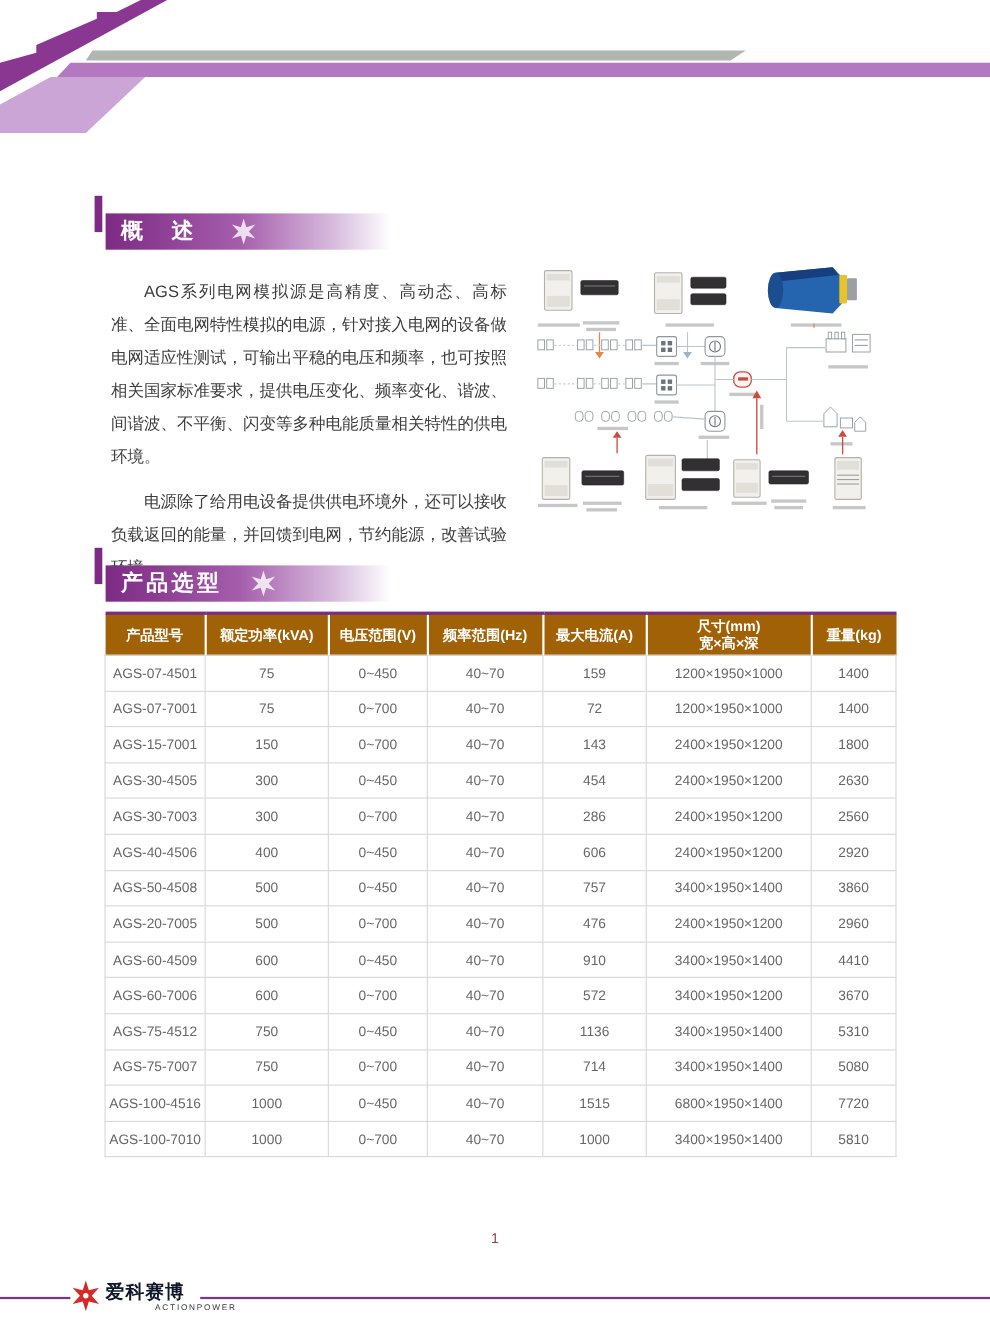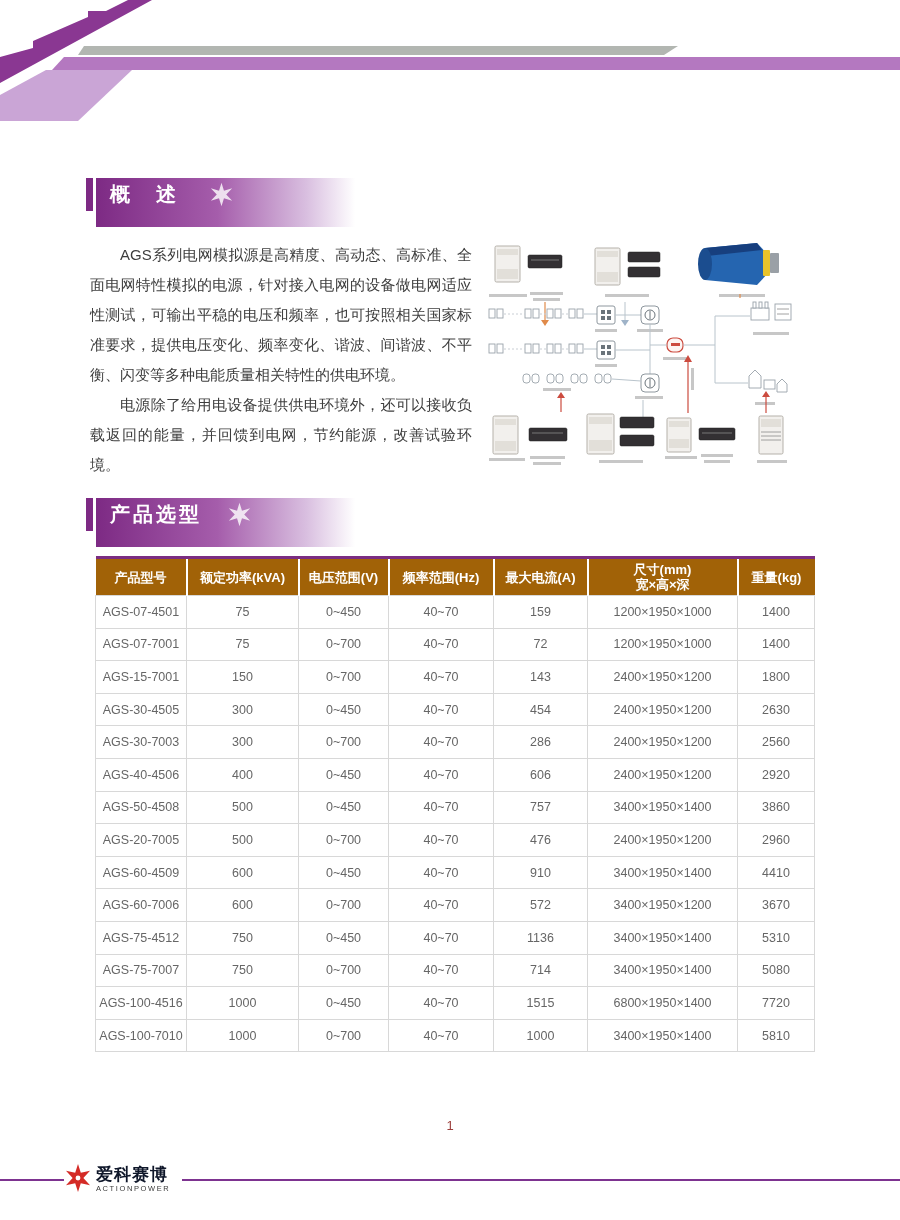--- a/index.html
+++ b/index.html
@@ -5,30 +5,30 @@
   html,body{margin:0;padding:0;}
   body{font-family:"Liberation Sans","DejaVu Sans",sans-serif;background:#fff;}
   .page{position:relative;width:900px;height:1220px;background:#fff;overflow:hidden;}
 
   
   .banner{position:absolute;left:0;top:0;width:900px;height:130px;}
 
   
   .section-header{position:absolute;left:86px;height:33px;}
   .section-accent{position:absolute;left:0;top:0;width:7px;height:33px;background:#7d2a84;}
-  .section-grad{position:absolute;left:10px;top:0;width:270px;height:49px;
+  .section-grad{position:absolute;left:10px;top:16px;width:270px;height:33px;
     background:linear-gradient(90deg,#7d2a84 0%,#a55dab 45%,#d9bfe0 78%,rgba(255,255,255,0) 96%);}
   .section-title{position:absolute;left:14px;top:0;line-height:33px;color:#fff;font-size:20px;
     font-weight:bold;letter-spacing:3px;white-space:nowrap;}
   .section-mark{position:absolute;left:112px;top:3px;width:27px;height:27px;opacity:.8;}
 
   
   .overview-text{position:absolute;left:90px;top:240px;width:382px;font-size:15px;line-height:30px;
     color:#3d3d3d;text-align:justify;}
-  .overview-text p{margin:0;text-indent:2em;}
+  .overview-text p{margin:11px;text-indent:2em;}
 
   
   .diagram{position:absolute;left:477px;top:236px;width:332px;height:233px;background:#fff;}
 
   
   .spec-table{position:absolute;left:95px;top:556px;width:719px;border-collapse:collapse;
     table-layout:fixed;font-size:12.5px;}
   .spec-table thead th{background:#a16207;color:#fff;font-weight:bold;height:36px;padding:0;
     border-top:3px solid #7b2d82;border-left:2px solid #fff;white-space:pre-line;
     font-size:13px;line-height:15px;text-align:center;}
@@ -38,21 +38,21 @@
 
   
   .page-number{position:absolute;left:438px;top:1118px;width:24px;text-align:center;
     color:#9c3f3c;font-size:13px;}
   .footer-line{position:absolute;top:1179px;height:2px;background:#7d3390;}
   .footer-line.left{left:0;width:64px;}
   .footer-line.right{left:182px;width:718px;}
   .footer-logo{position:absolute;left:64px;top:1163px;width:28px;height:30px;}
   .brand{position:absolute;left:96px;top:1165px;width:110px;}
   .brand-cn{font-size:17px;font-weight:bold;color:#0f172a;letter-spacing:1px;line-height:19px;}
-  .brand-en{font-size:7.5px;color:#3a3a3a;letter-spacing:1.6px;line-height:9px;}
+  .brand-en{font-size:7.5px;color:#3a3a3a;letter-spacing:1.6px;line-height:9px;margin-left:45px;}
 
   
   .cab{fill:#f2f0ed;stroke:#b5b1aa;stroke-width:1;}
   .cabtop{fill:#e2dfd9;stroke:none;}
   .rack{fill:#333033;stroke:#232023;stroke-width:.5;}
   .rkln{stroke:#8a8a8a;stroke-width:.8;}
   .lb{fill:#c7c7c7;}
   .wire{stroke:#b9c4cc;stroke-width:1;fill:none;}
   .wired{stroke:#c9ced4;stroke-width:1;fill:none;stroke-dasharray:2 2;}
   .owire{stroke:#e08a4a;stroke-width:1.2;fill:none;}

